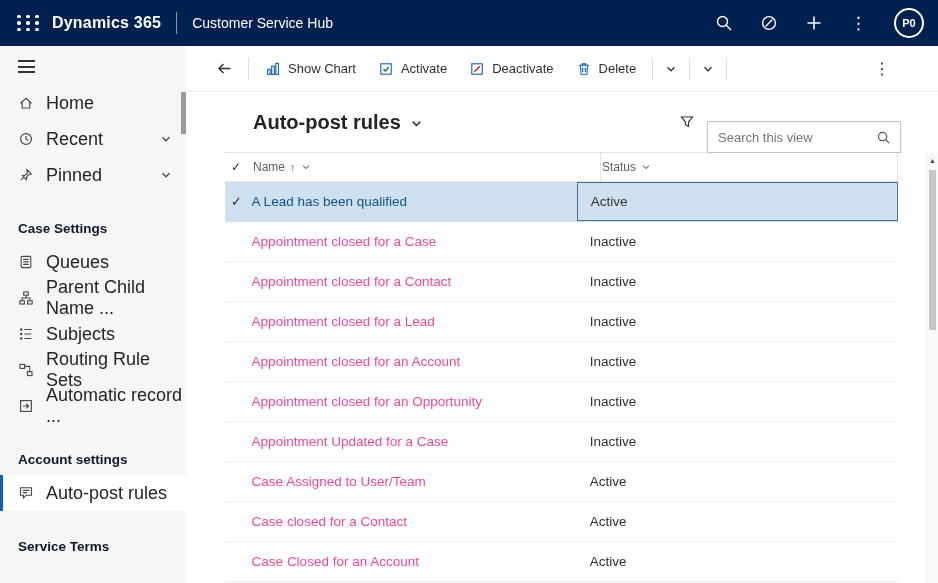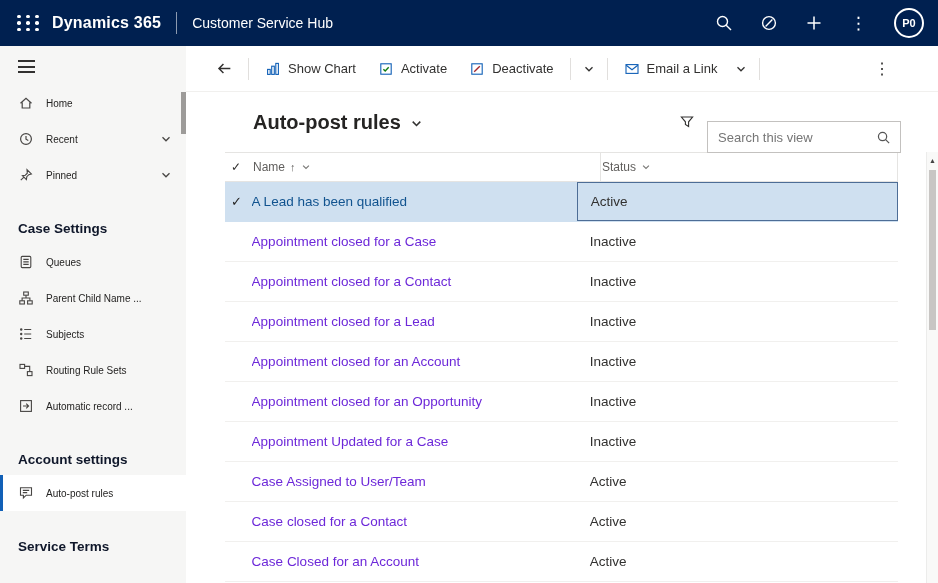--- a/index.html
+++ b/index.html
@@ -20,21 +20,21 @@
   .avatar { width: 30px; height: 30px; border: 2px solid #fff; border-radius: 50%; display: flex; align-items: center; justify-content: center; font-size: 11px; font-weight: 700; background: #002050; cursor: pointer; }
 
   
   .app-body { display: flex; height: 537px; }
 
   
   .sidebar { width: 186px; background: #f6f6f5; position: relative; flex-shrink: 0; overflow: hidden; }
   .hamburger { margin: 14px 0 0 18px; cursor: pointer; width: 18px; }
   .hamburger i { display: block; width: 17px; height: 2px; background: #323130; margin: 3.5px 0; }
   .nav-list { margin-top: 12px; }
-  .nav-item { height: 36px; display: flex; align-items: center; padding-left: 18px; gap: 12px; font-size: 10px; color: #252423; position: relative; cursor: pointer; }
+  .nav-item { height: 36px; display: flex; align-items: center; padding-left: 18px; gap: 12px; font-size: 18px; color: #252423; position: relative; cursor: pointer; }
   .nav-item .nico { color: #484644; display: flex; }
   .nav-item .chev { margin-left: auto; margin-right: 14px; color: #484644; display: flex; }
   .nav-item.selected { background: #fff; }
   .nav-item.selected::before { content: ""; position: absolute; left: 0; top: 0; bottom: 0; width: 3px; background: #1160b7; }
   .nav-group { margin-top: 28px; padding: 0 0 8px 18px; font-size: 13.5px; font-weight: 700; color: #0f172a; }
   .side-scroll { position: absolute; right: 0; top: 46px; width: 5px; height: 42px; background: #9d9b99; }
 
   
   .main { flex: 1; position: relative; background: #fff; overflow: hidden; }
 
@@ -59,21 +59,21 @@
   .grid-head { height: 30px; margin: 0 40px 0 39px; display: flex; align-items: stretch; border-top: 1px solid #e5e4e2; border-bottom: 1px solid #e5e4e2; font-size: 12px; color: #605e5c; }
   .h-check { width: 28px; display: flex; align-items: center; padding-left: 6px; color: #323130; font-size: 12px; }
   .h-name { width: 347px; display: flex; align-items: center; gap: 5px; cursor: pointer; }
   .h-status { width: 298px; padding-left: 1px; border-left: 1px solid #e5e4e2; border-right: 1px solid #e5e4e2; display: flex; align-items: center; gap: 5px; cursor: pointer; }
   .sort-arrow { font-size: 11px; color: #605e5c; }
   .hchev { color: #7a7977; display: flex; }
 
   .rows { }
   .row { height: 40px; margin: 0 40px 0 39px; display: flex; align-items: center; border-bottom: 1px solid #f1f0ee; font-size: 13.5px; }
   .cell-check { width: 28px; padding-left: 6px; color: #252423; font-size: 13px; }
-  .cell-name { width: 347px; color: #6d28d9; cursor: pointer; overflow: hidden; white-space: nowrap; text-overflow: ellipsis; }
+  .cell-name { width: 347px; color: #ec4899; cursor: pointer; overflow: hidden; white-space: nowrap; text-overflow: ellipsis; }
   .cell-status { width: 342px; padding-left: 13px; color: #323130; align-self: stretch; display: flex; align-items: center; cursor: pointer; }
   .row.selected { background: #cfe0f0; border-bottom-color: #cfe0f0; }
   .row.selected .cell-name { color: #11538f; }
   .row.selected .cell-status { border: 1px solid #4d6d96; }
 
   
   .vscroll { position: absolute; top: 106px; right: 0; bottom: 0; width: 12px; background: #f9f9f8; border-left: 1px solid #ececeb; }
   .vscroll .arrow-up { height: 16px; display: flex; align-items: center; justify-content: center; font-size: 7px; color: #444; cursor: pointer; }
   .vscroll .thumb { position: absolute; top: 18px; left: 2px; width: 7px; height: 160px; background: #c8c6c4; cursor: pointer; }
 </style>
@@ -272,38 +272,37 @@
         <span class="cmd">
           <span class="cico">
             <svg width="16" height="16" viewBox="0 0 16 16">
                 <rect x="2.8" y="2.8" width="10.4" height="10.4" fill="none" stroke="currentColor" stroke-width="1.1"></rect>
                 <path d="M5.2 10.8l5.6-5.6" stroke="#a4262c" stroke-width="1.4"></path>
               </svg>
           </span>
           <span>Deactivate</span>
         </span>
 
+        <span class="cmd">
+          <span class="cico">
+            <svg width="16" height="16" viewBox="0 0 16 16">
+                <path d="M2.8 4.3h10.4M6.3 4.3V2.9h3.4v1.4M4.4 4.3l.7 9h5.8l.7-9M6.7 6.5v4.6M9.3 6.5v4.6" fill="none" stroke="currentColor" stroke-width="1.1"></path>
+              </svg>
+          </span>
+          <span>Delete</span>
+        </span>
 
         <span class="cbar-divider"></span>
         <span class="cmd-chev">
           <svg width="12" height="12" viewBox="0 0 12 12">
               <path d="M2.5 4.3 6 7.8l3.5-3.5" fill="none" stroke="currentColor" stroke-width="1.3"></path>
             </svg>
         </span>
         <span class="cbar-divider"></span>
 
-        <span class="cmd">
-          <span class="cico">
-            <svg width="16" height="16" viewBox="0 0 16 16">
-                <rect x="2" y="3.6" width="12" height="8.8" fill="none" stroke="currentColor" stroke-width="1.1"></rect>
-                <path d="M2.2 4.2 8 8.8l5.8-4.6" fill="none" stroke="currentColor" stroke-width="1.1"></path>
-              </svg>
-          </span>
-          <span>Email a Link</span>
-        </span>
 
         <span class="cmd-chev">
           <svg width="12" height="12" viewBox="0 0 12 12">
               <path d="M2.5 4.3 6 7.8l3.5-3.5" fill="none" stroke="currentColor" stroke-width="1.3"></path>
             </svg>
         </span>
         <span class="cbar-divider"></span>
 
         <span class="cmd-kebab">⋮</span>
       </div>

